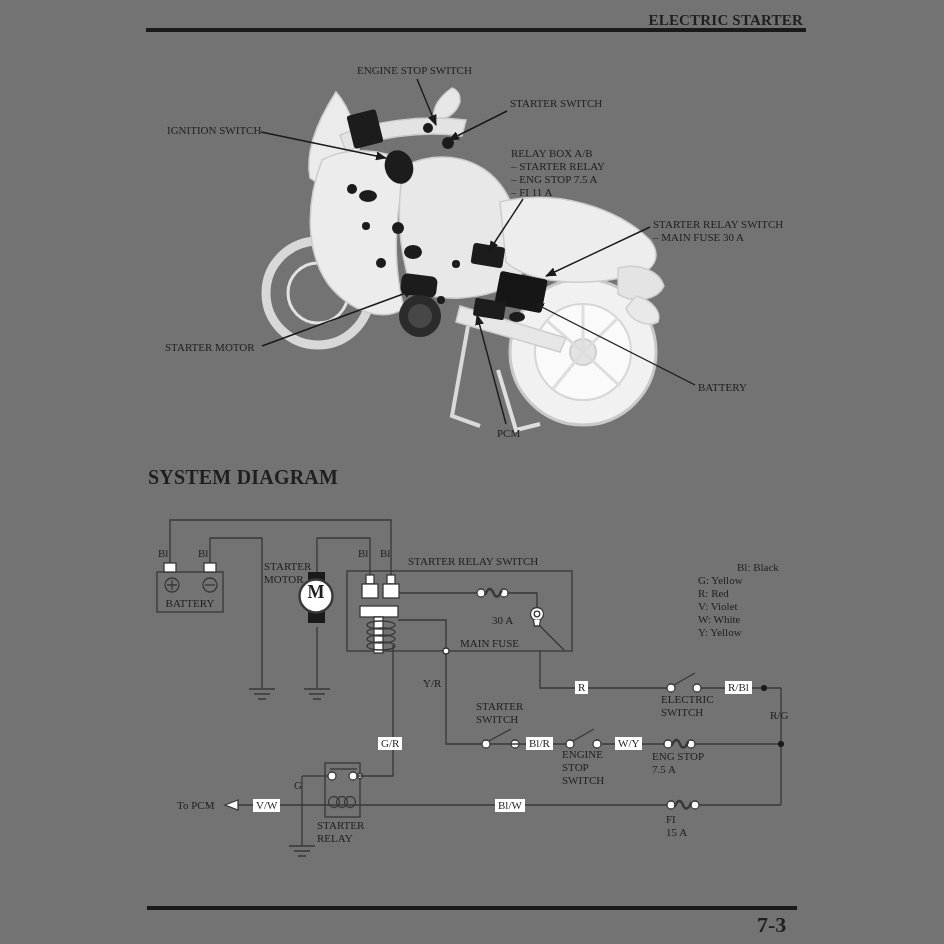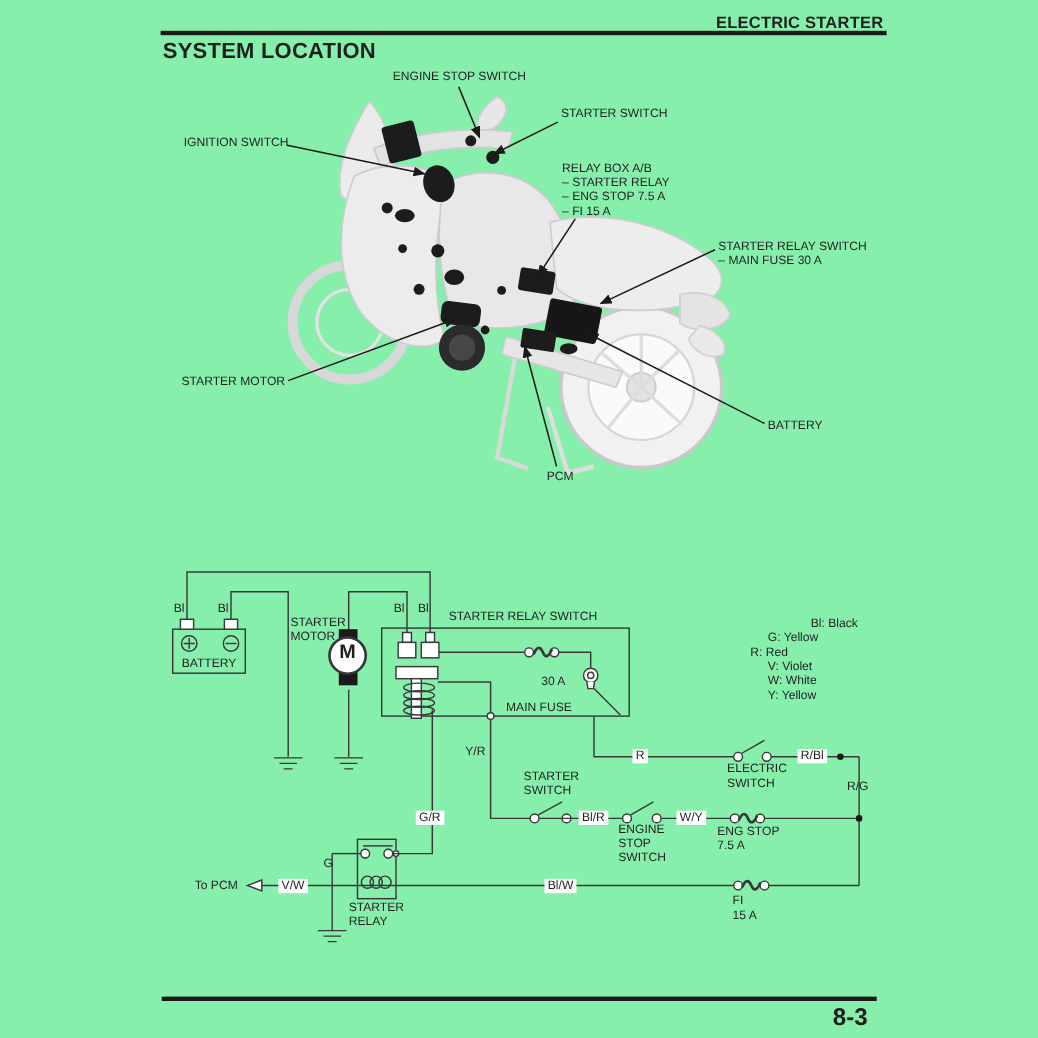--- a/index.html
+++ b/index.html
@@ -1,17 +1,17 @@
 <!DOCTYPE html>
 <html><head>
 <meta charset="utf-8">
 <style>
   html,body{margin:0;padding:0;background:#fff;}
-  .page{position:relative;width:944px;height:944px;background:#86efac;overflow:hidden;
-        font-family:Liberation Sans, sans-serif;color:#1f1f1f;}
+  .page{position:relative;width:944px;height:944px;background:#737373;overflow:hidden;
+        font-family:Liberation Serif, serif;color:#1f1f1f;}
   .lbl{position:absolute;font-size:11px;line-height:13px;white-space:nowrap;color:#1f1f1f;}
   .bg{background:#fff;padding:0 3px;}
   .hdr{position:absolute;font-size:15px;font-weight:bold;letter-spacing:.2px;}
   .sect{position:absolute;font-size:20px;font-weight:bold;letter-spacing:.2px;}
   .rule{position:absolute;background:#1a1a1a;}
   .ctr{text-align:center;}
   .foot{position:absolute;font-size:22px;font-weight:bold;}
   svg{position:absolute;left:0;top:0;}
 </style>
 </head>
@@ -212,35 +212,35 @@
 
       <path d="M302 776 H328"></path>
       <path d="M302 776 V846"></path>
       <path d="M357 776 H393 V645"></path>
     </g>
   </svg>
 
   <div class="hdr" style="right:141px;top:12px;">ELECTRIC STARTER</div>
   <div class="rule" style="left:146px;top:28px;width:660px;height:4px;"></div>
 
-  <div class="sect" style="left:148px;top:36px;">SYSTEM LOCATION</div>
 
   <span class="lbl" style="left:357px;top:64px;">ENGINE STOP SWITCH</span>
   <span class="lbl" style="left:510px;top:97px;">STARTER SWITCH</span>
   <span class="lbl" style="left:167px;top:124px;">IGNITION SWITCH</span>
   <span class="lbl" style="left:511px;top:147px;">RELAY BOX A/B</span>
   <span class="lbl" style="left:511px;top:160px;">– STARTER RELAY</span>
   <span class="lbl" style="left:511px;top:173px;">– ENG STOP 7.5 A</span>
-  <span class="lbl" style="left:511px;top:186px;">– FI 15 A</span>
+  <span class="lbl" style="left:511px;top:186px;">– FI 11 A</span>
   <span class="lbl" style="left:653px;top:218px;">STARTER RELAY SWITCH</span>
   <span class="lbl" style="left:653px;top:231px;">– MAIN FUSE 30 A</span>
   <span class="lbl" style="left:165px;top:341px;">STARTER MOTOR</span>
   <span class="lbl" style="left:698px;top:381px;">BATTERY</span>
   <span class="lbl" style="left:497px;top:427px;">PCM</span>
 
+  <div class="sect" style="left:148px;top:466px;">SYSTEM DIAGRAM</div>
 
   <span class="lbl" style="left:158px;top:547px;">Bl</span>
   <span class="lbl" style="left:198px;top:547px;">Bl</span>
   <span class="lbl" style="left:358px;top:547px;">Bl</span>
   <span class="lbl" style="left:380px;top:547px;">Bl</span>
 
   <span class="lbl ctr" style="left:157px;top:597px;width:66px;">BATTERY</span>
   <span class="lbl" style="left:264px;top:560px;">STARTER</span>
   <span class="lbl" style="left:264px;top:573px;">MOTOR</span>
   <span class="lbl ctr" style="left:306px;top:586px;width:20px;font-size:18px;font-weight:bold;">M</span>
@@ -275,22 +275,22 @@
   <span class="lbl bg" style="left:495px;top:799px;">Bl/W</span>
 
   <span class="lbl" style="left:666px;top:813px;">FI</span>
   <span class="lbl" style="left:666px;top:826px;">15 A</span>
   <span class="lbl" style="left:317px;top:819px;">STARTER</span>
   <span class="lbl" style="left:317px;top:832px;">RELAY</span>
 
   <div>
     <span class="lbl" style="left:698px;top:561px;padding-left:39px;">Bl: Black</span>
     <span class="lbl" style="left:698px;top:574px;">G: Yellow</span>
-    <span class="lbl" style="left:682px;top:587px;text-align:center;">R: Red</span>
+    <span class="lbl" style="left:698px;top:587px;text-align:center;">R: Red</span>
     <span class="lbl" style="left:698px;top:600px;">V: Violet</span>
     <span class="lbl" style="left:698px;top:613px;">W: White</span>
     <span class="lbl" style="left:698px;top:626px;">Y: Yellow</span>
   </div>
 
   <div class="rule" style="left:147px;top:906px;width:650px;height:4px;"></div>
-  <div class="foot" style="left:757px;top:912px;">8-3</div>
+  <div class="foot" style="left:757px;top:912px;">7-3</div>
 
 </div>
 
 </body></html>

